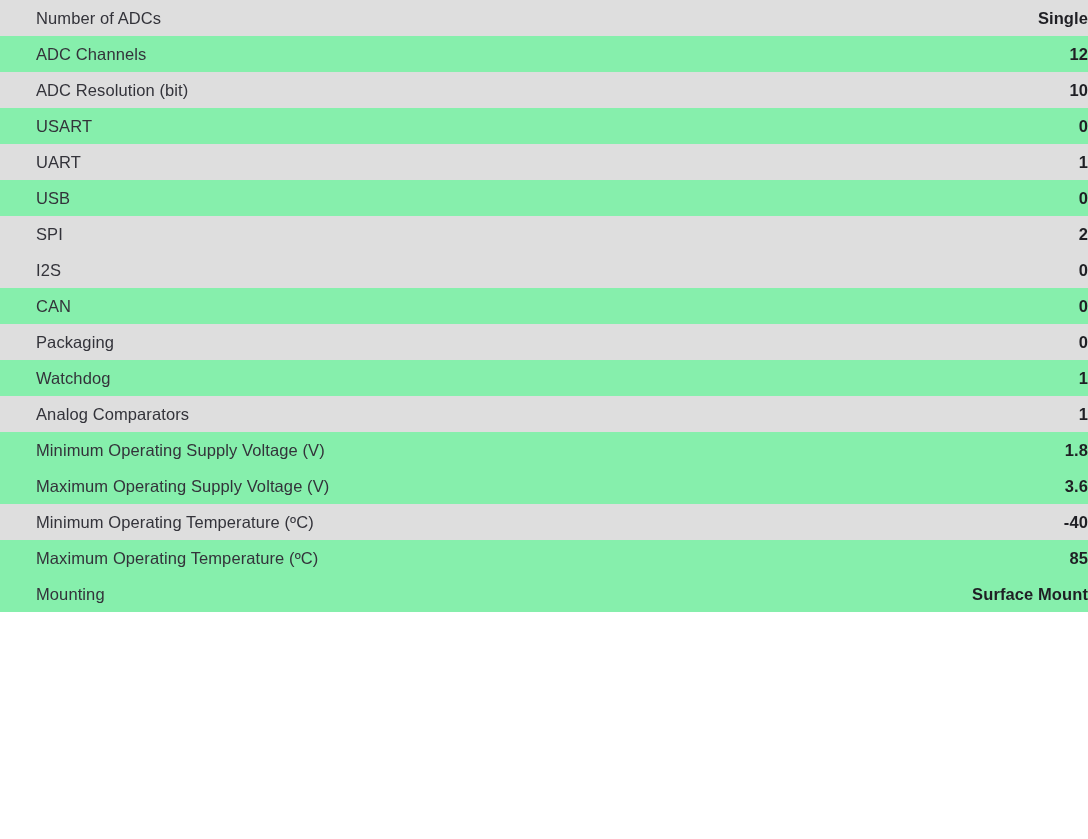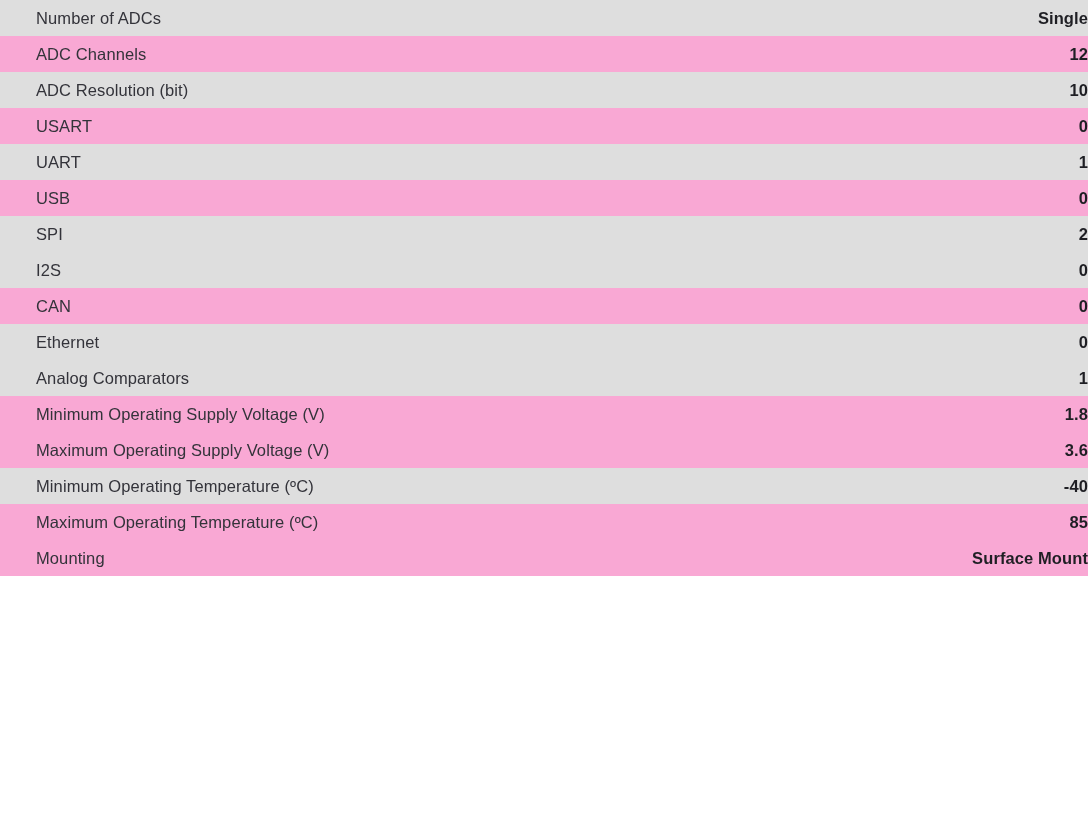--- a/index.html
+++ b/index.html
@@ -20,21 +20,21 @@
     table-layout: fixed;
   }
   .spec-table tr {
     height: 36px;
     border-radius: 16px;
   }
   .spec-table tr.shaded {
     background: #dedede;
   }
   .spec-table tr.plain {
-    background: #f9a8d4;
+    background: #86efac;
   }
   .spec-table td {
     padding: 0 0 0 36px;
     vertical-align: middle;
     font-size: 16.5px;
     line-height: 20px;
     border: none;
   }
   .spec-table td.label {
     width: 528px;
@@ -86,22 +86,26 @@
     </tr>
     <tr class="shaded">
       <td class="label">I2S</td>
       <td class="value">0</td>
     </tr>
     <tr class="plain">
       <td class="label">CAN</td>
       <td class="value">0</td>
     </tr>
     <tr class="shaded">
-      <td class="label">Ethernet</td>
+      <td class="label">Packaging</td>
       <td class="value">0</td>
+    </tr>
+    <tr class="plain">
+      <td class="label">Watchdog</td>
+      <td class="value">1</td>
     </tr>
     <tr class="shaded">
       <td class="label">Analog Comparators</td>
       <td class="value">1</td>
     </tr>
     <tr class="plain">
       <td class="label">Minimum Operating Supply Voltage (V)</td>
       <td class="value">1.8</td>
     </tr>
     <tr class="plain">

